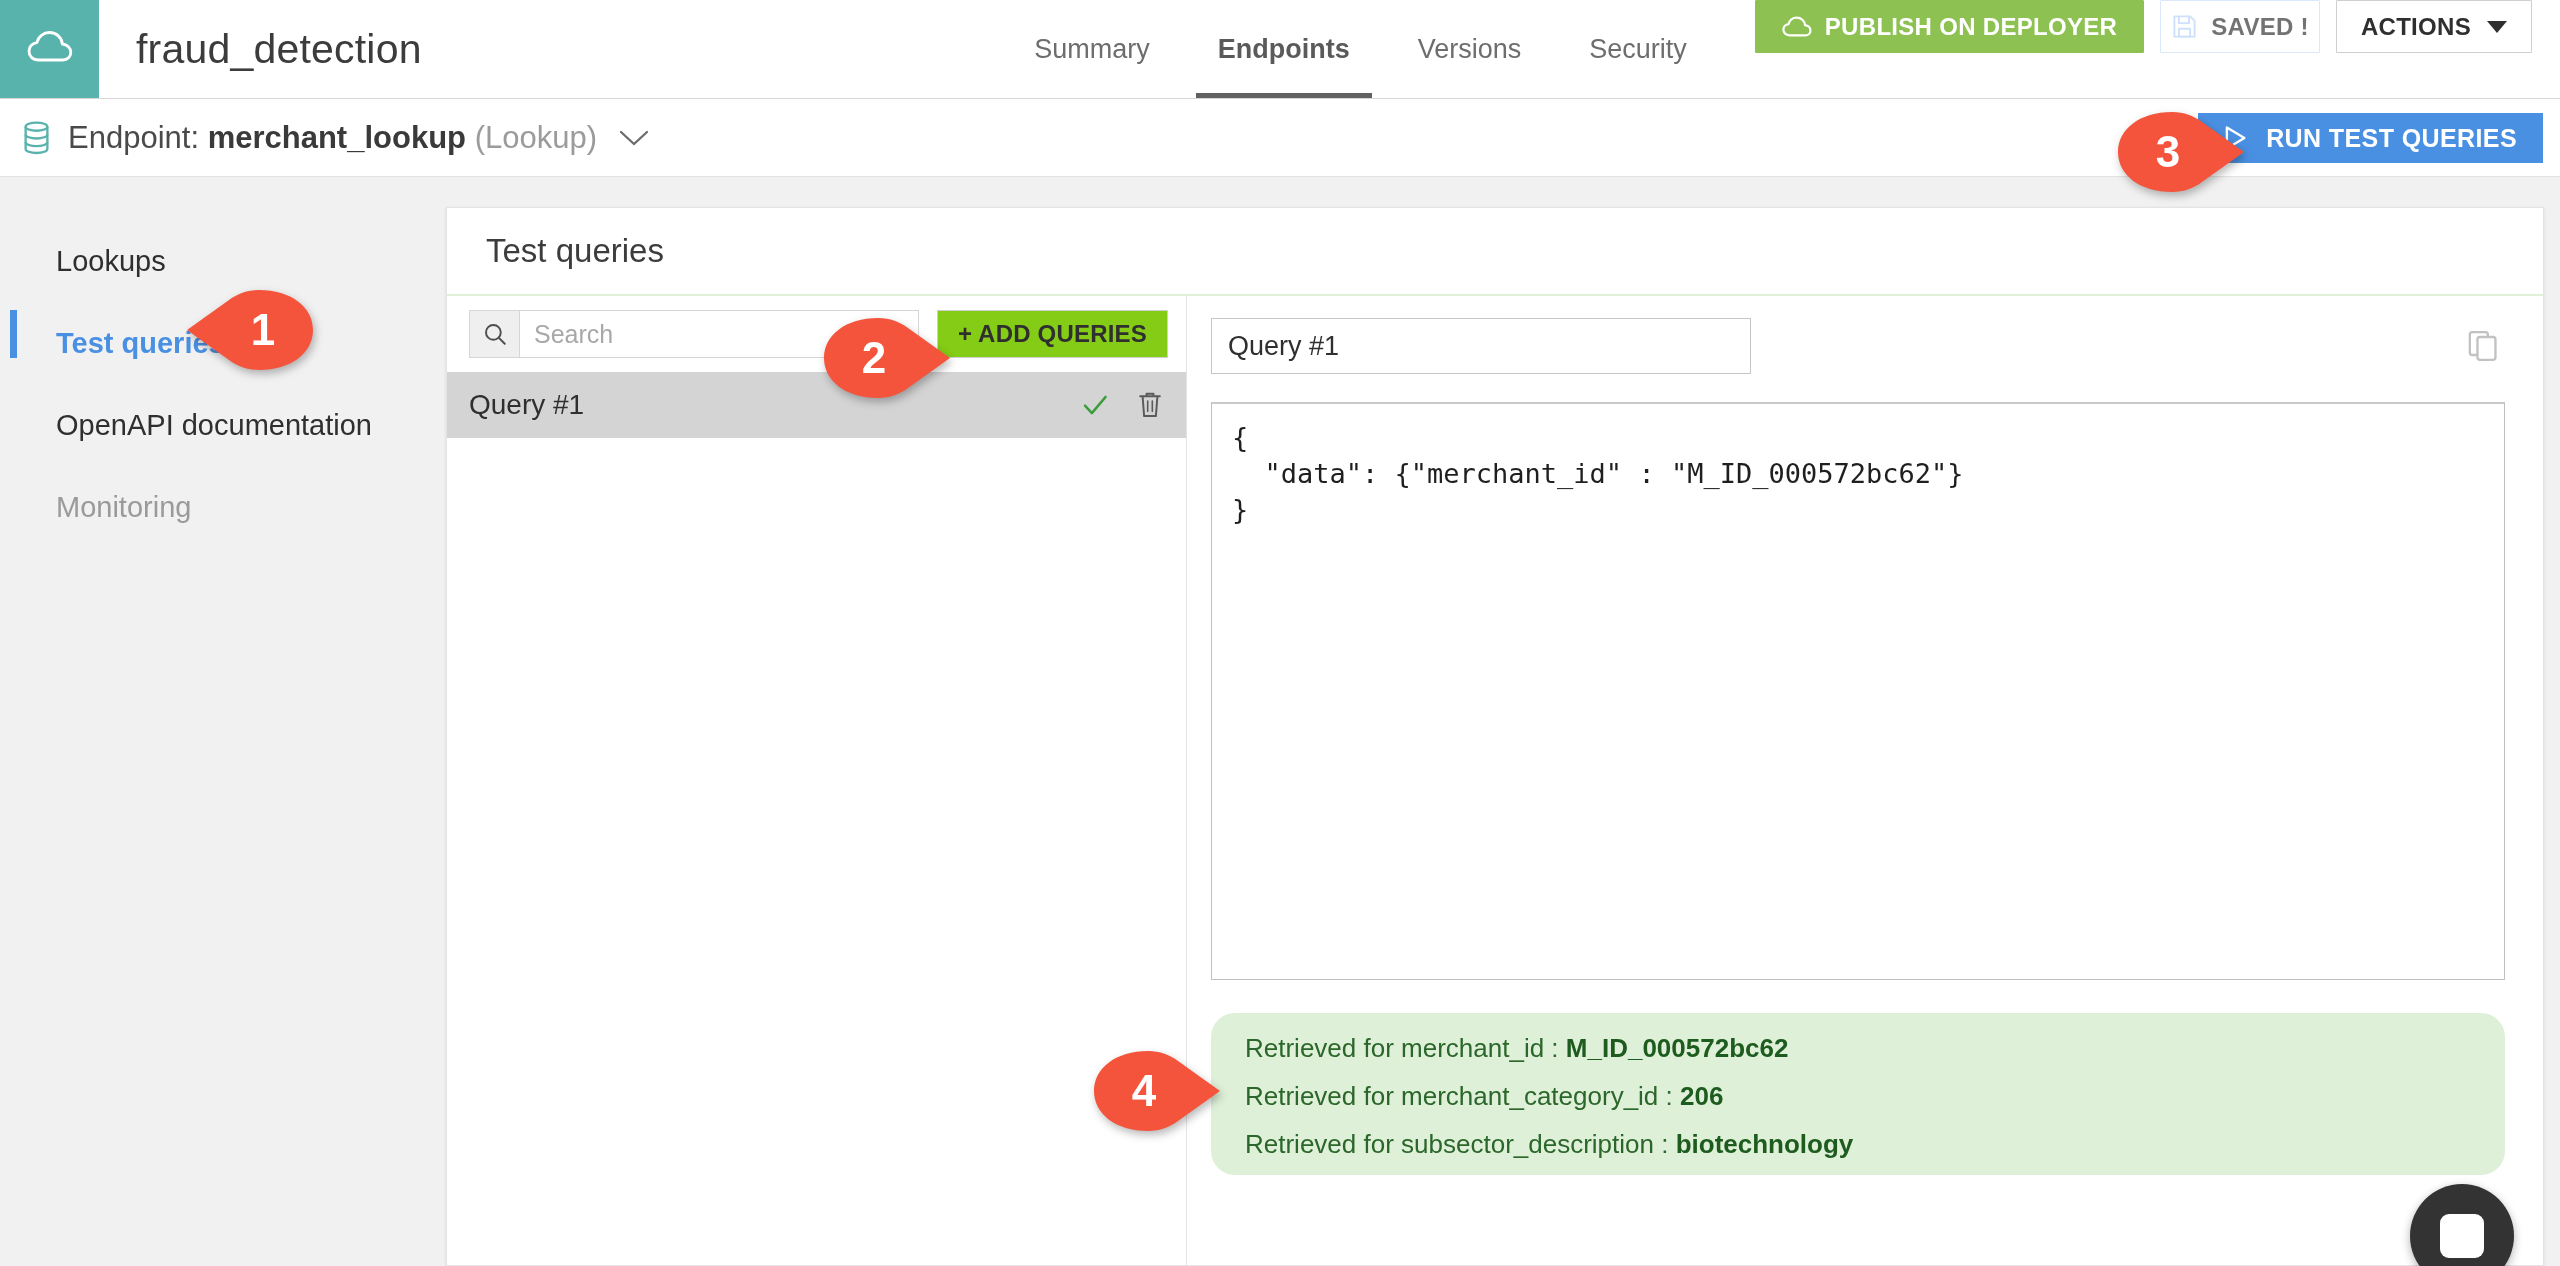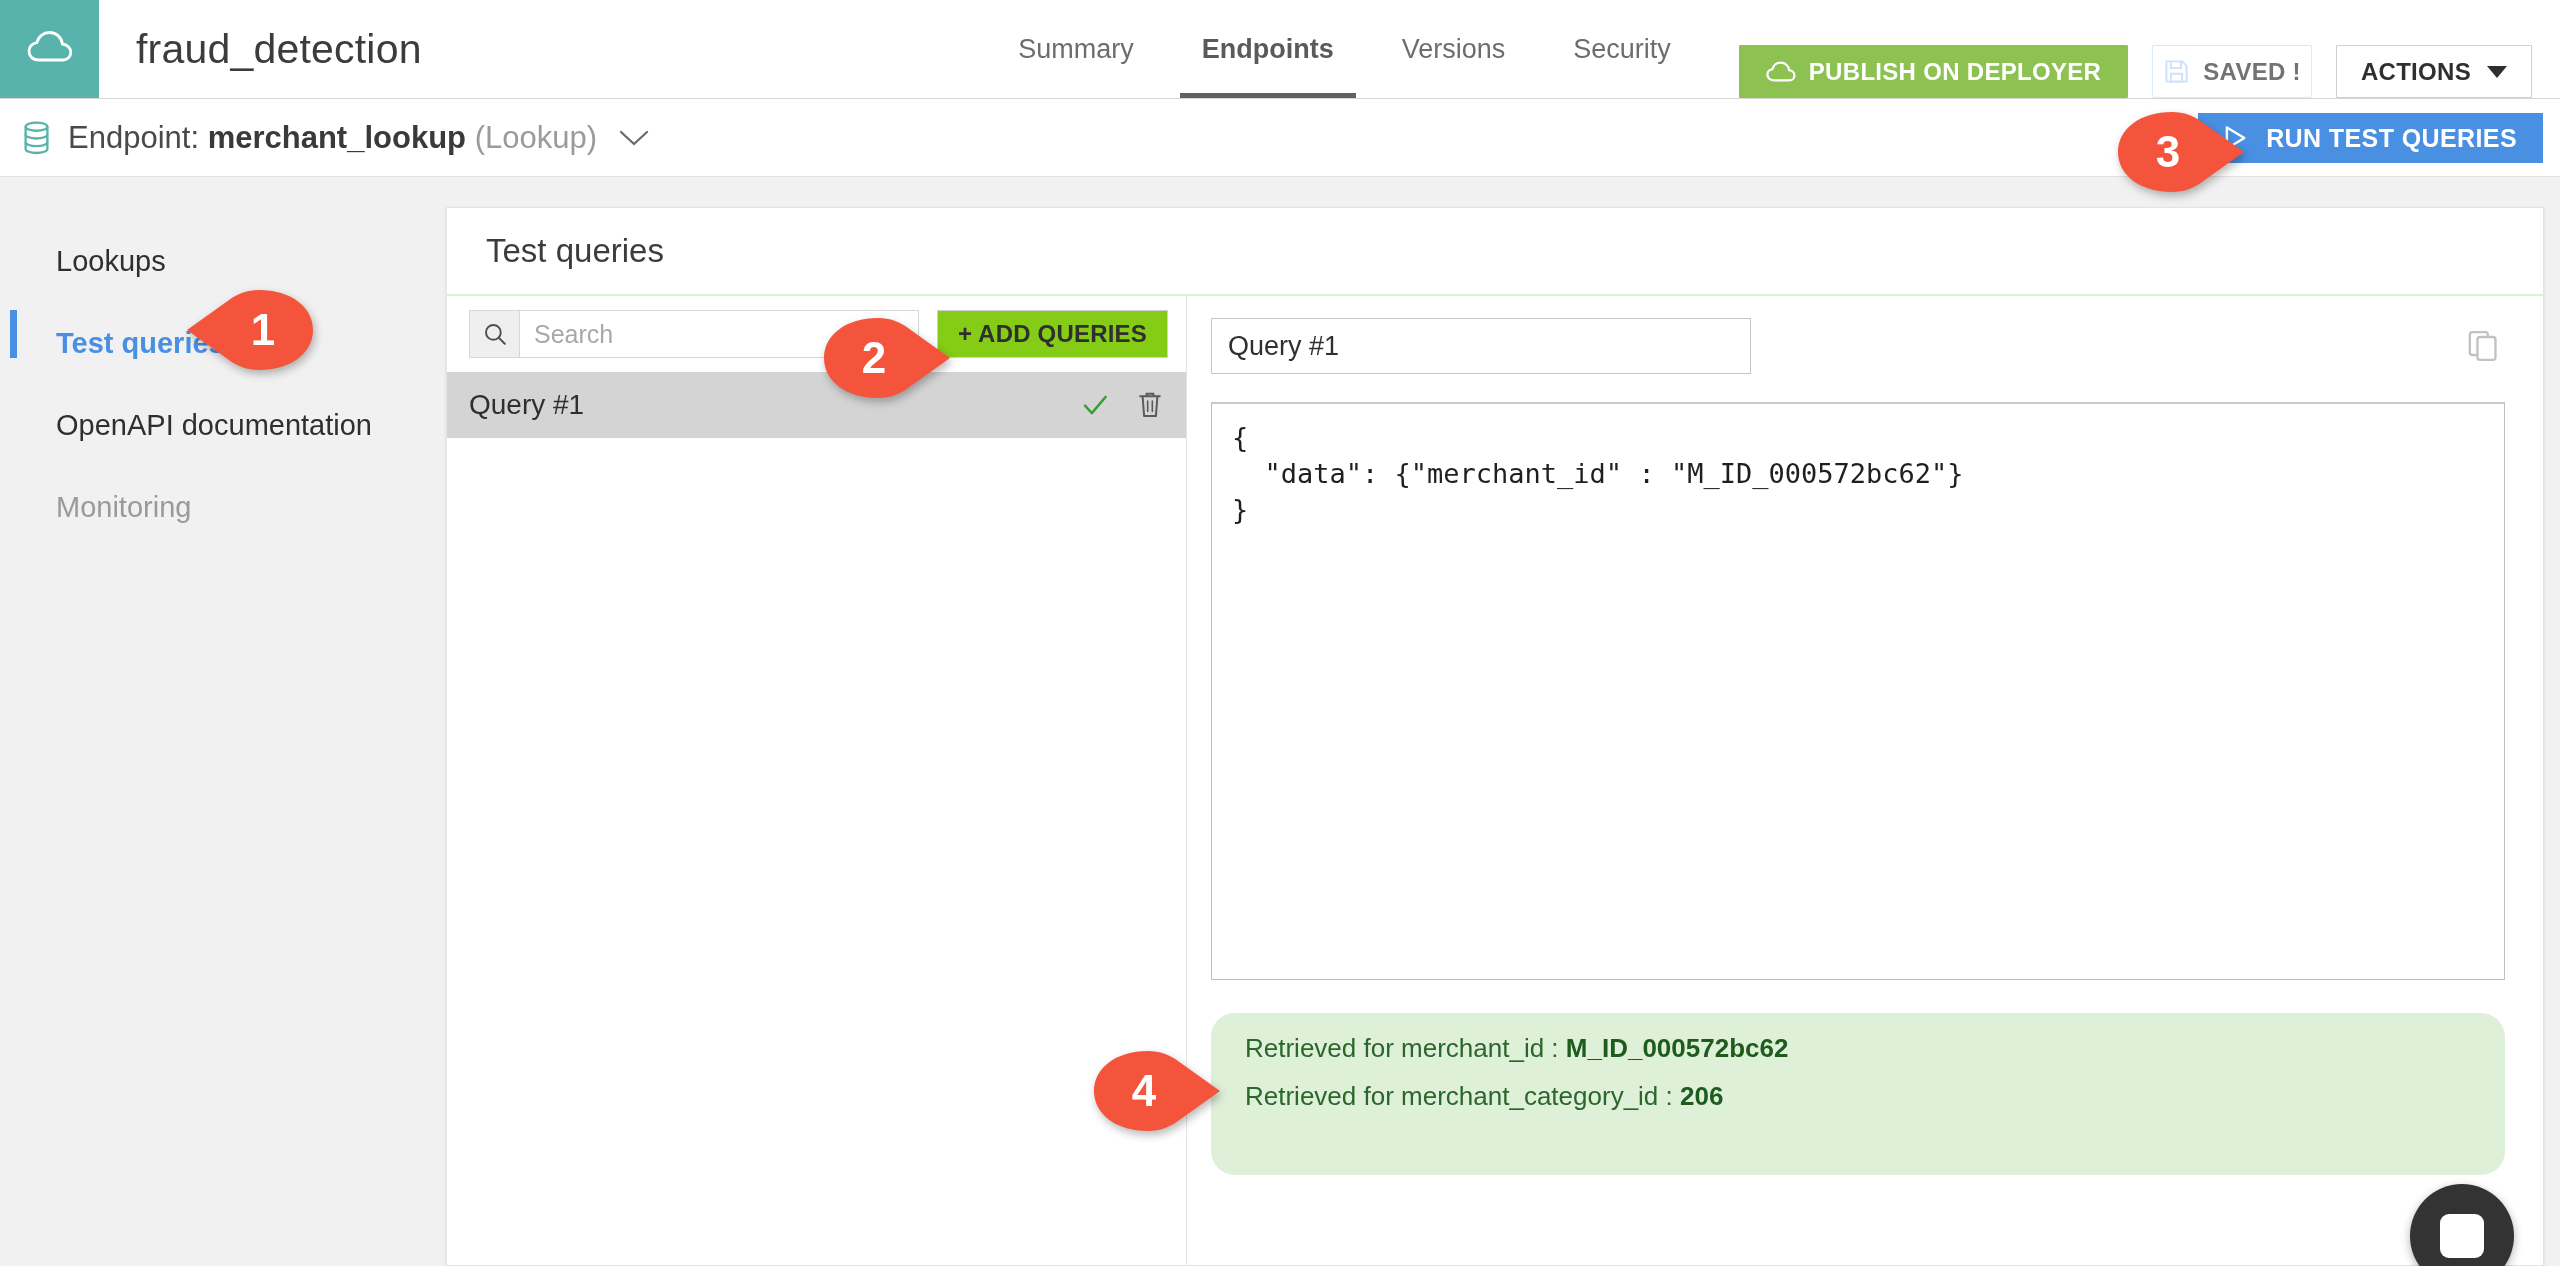--- a/index.html
+++ b/index.html
@@ -36,21 +36,21 @@
   .nav-tab {
     display: flex; align-items: center; padding: 0 34px; height: 98px;
     font-size: 27px; color: #6d6d6d; position: relative; cursor: pointer;
     white-space: nowrap;
   }
   .nav-tab.active { color: #5a5a5a; font-weight: bold; }
   .nav-tab.active::after {
     content: ""; position: absolute; left: 12px; right: 12px; bottom: 0;
     height: 5px; background: #616161;
   }
-  .topbtns { display: flex; align-items: flex-end; gap: 24px; padding: 0 28px 0 34px; }
+  .topbtns { display: flex; align-items: flex-start; gap: 16px; padding: 0 28px 0 34px; }
   .btn {
     display: flex; align-items: center; justify-content: center; gap: 13px;
     height: 53px; padding: 0 22px; font-size: 24px; font-weight: bold;
     letter-spacing: .3px; cursor: pointer; white-space: nowrap; border-radius: 1px;
   }
   .btn-publish { background: #8dc152; color: #fff; border: 1px solid #8dc152; padding: 0 26px; }
   .btn-saved { background: #fff; color: #737373; border: 1px solid #d9e8fb; padding: 0 10px; }
   .btn-actions { background: #fff; color: #2f2f2f; border: 1px solid #cfcfcf; padding: 0 24px; gap: 16px; }
   .caret-down {
     width: 0; height: 0; border-left: 10px solid transparent;
@@ -344,20 +344,21 @@
 
         <div class="code-area">
           <pre class="code-text">{
   "data": {"merchant_id" : "M_ID_000572bc62"}
 }</pre>
         </div>
 
         <div class="results">
           <div class="result-line"><span>Retrieved for merchant_id : </span><b>M_ID_000572bc62</b></div>
           <div class="result-line"><span>Retrieved for merchant_category_id : </span><b>206</b></div>
+          <div class="result-line"><span>Retrieved for subsector_description : </span><b>biotechnology</b></div>
 
         </div>
       </div>
 
     </div>
   </div>
 
   <div class="pin left" style="left:187px; top:288px;">
     <svg viewBox="0 0 128 84" preserveAspectRatio="none">
       <path d="M0 42 L42 12 C50 6 60 2 72 2 C104 2 126 19 126 42 C126 65 104 82 72 82 C60 82 50 78 42 72 Z" fill="#f4543c"></path>

